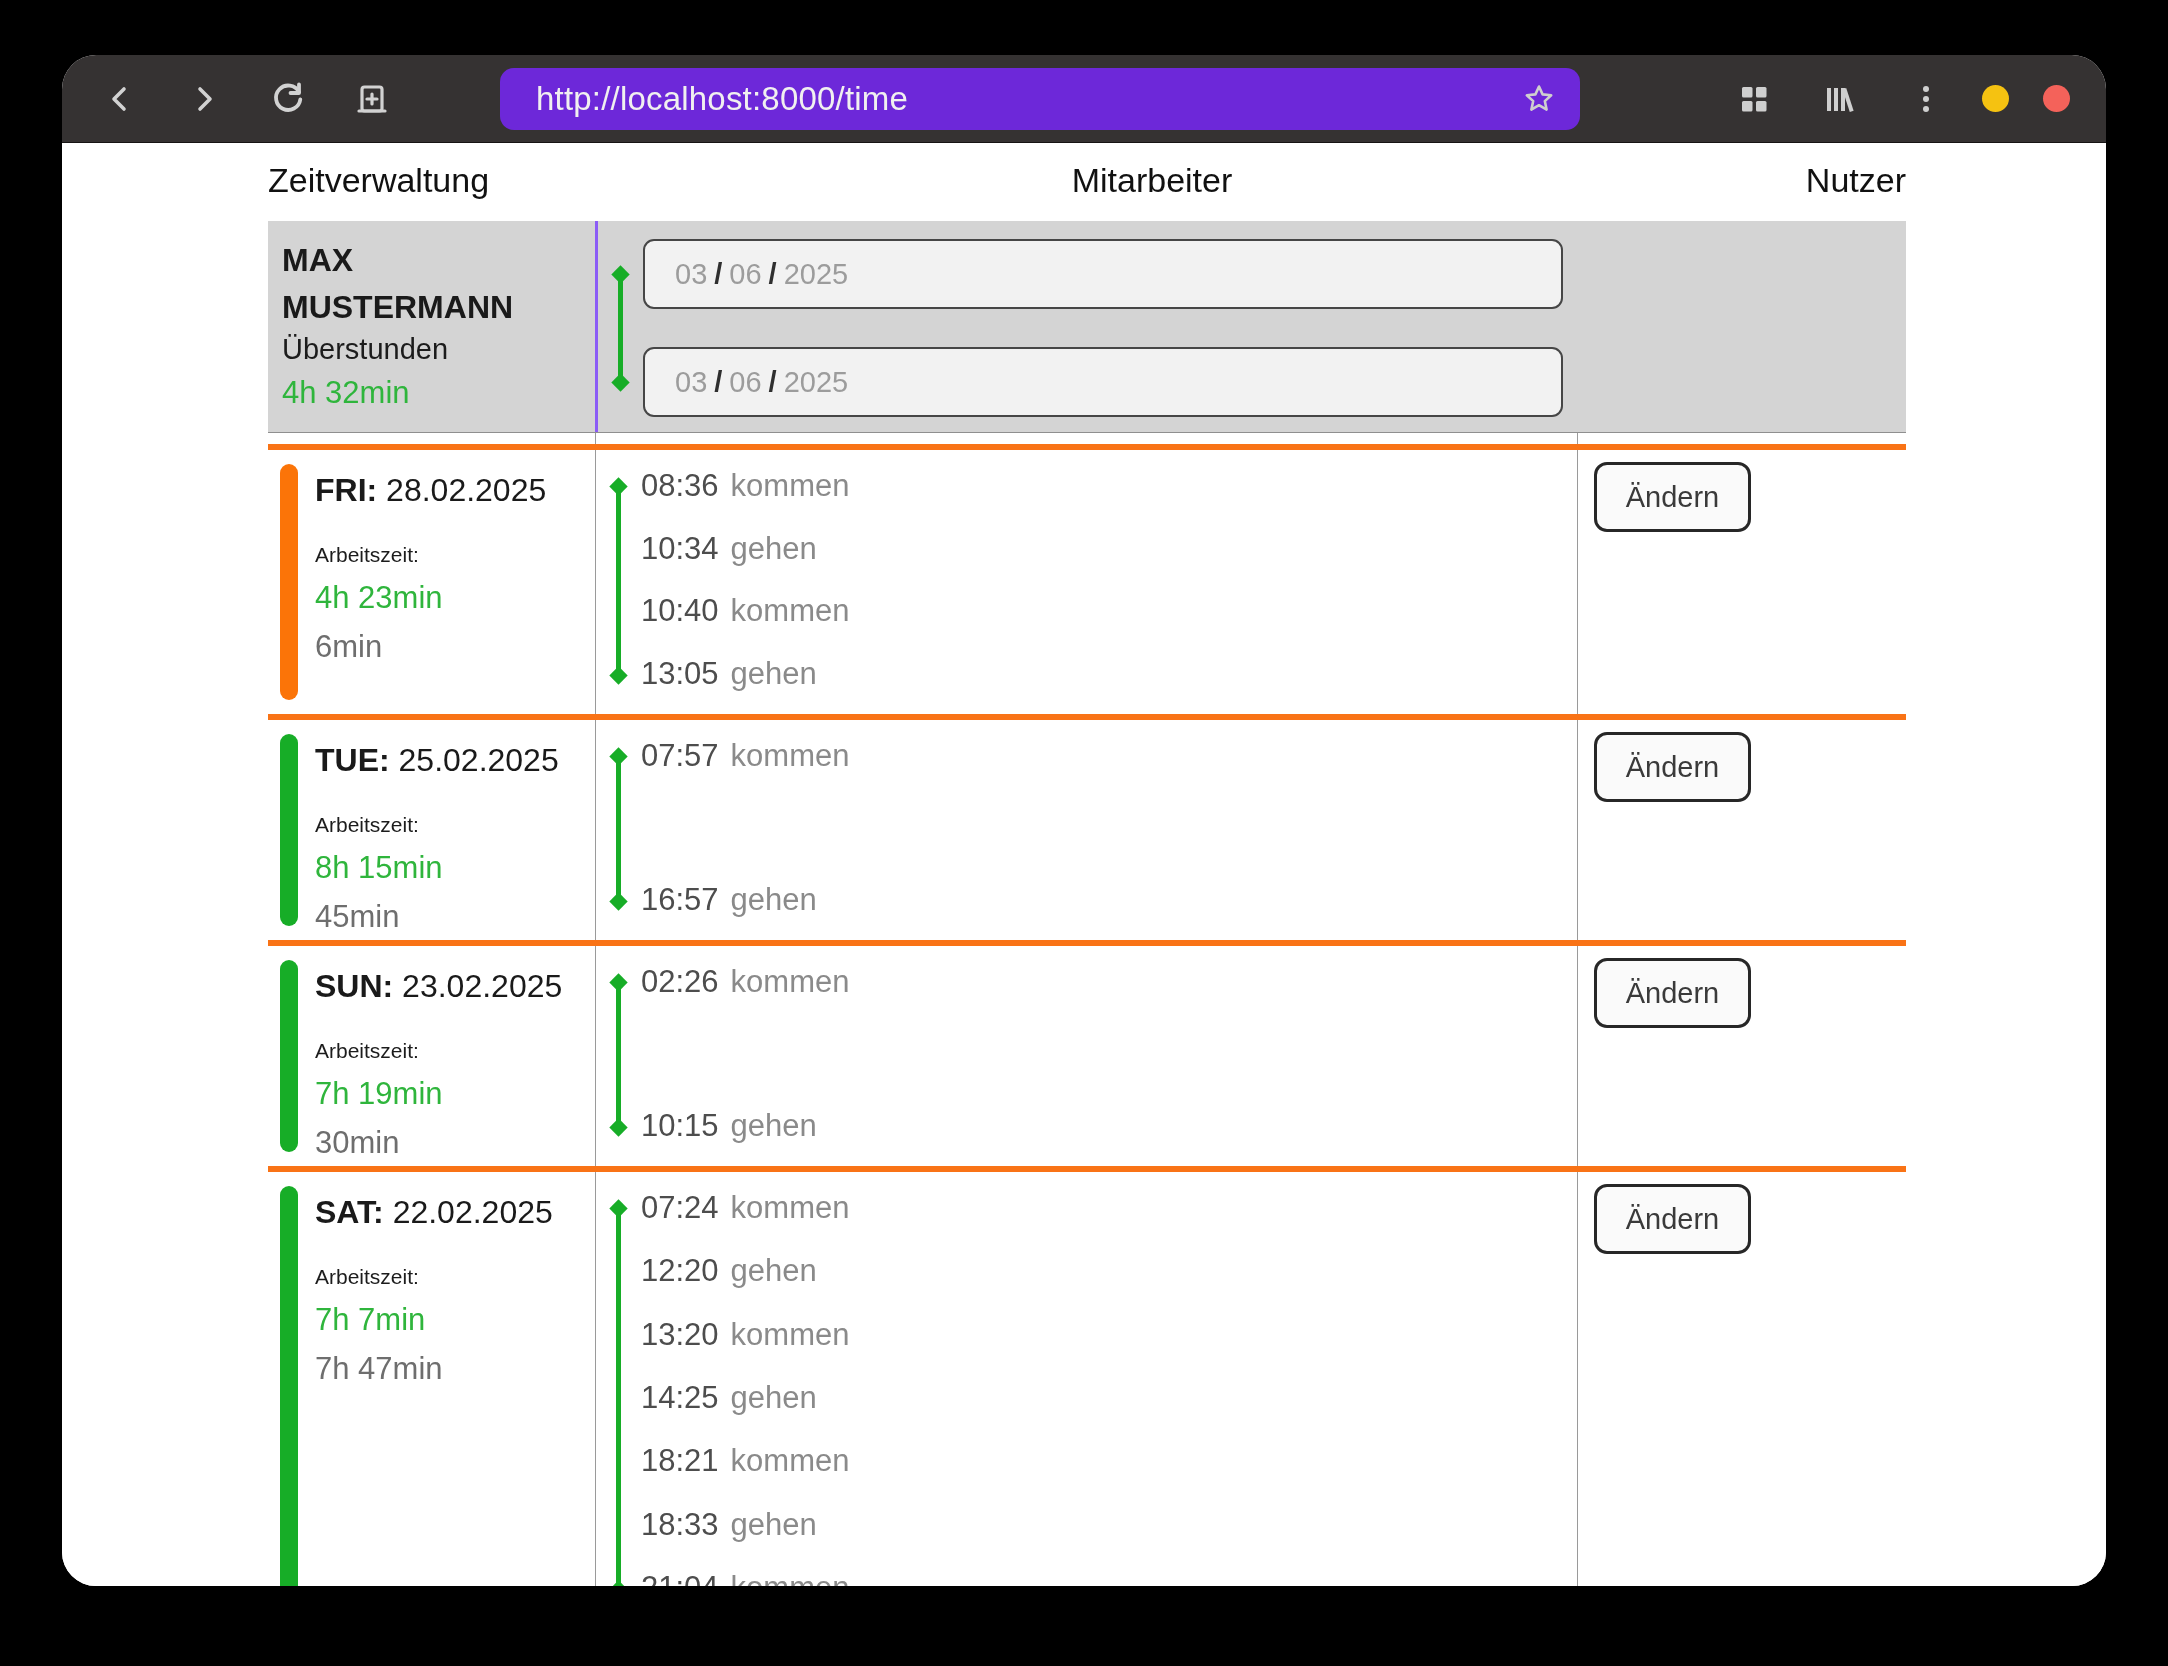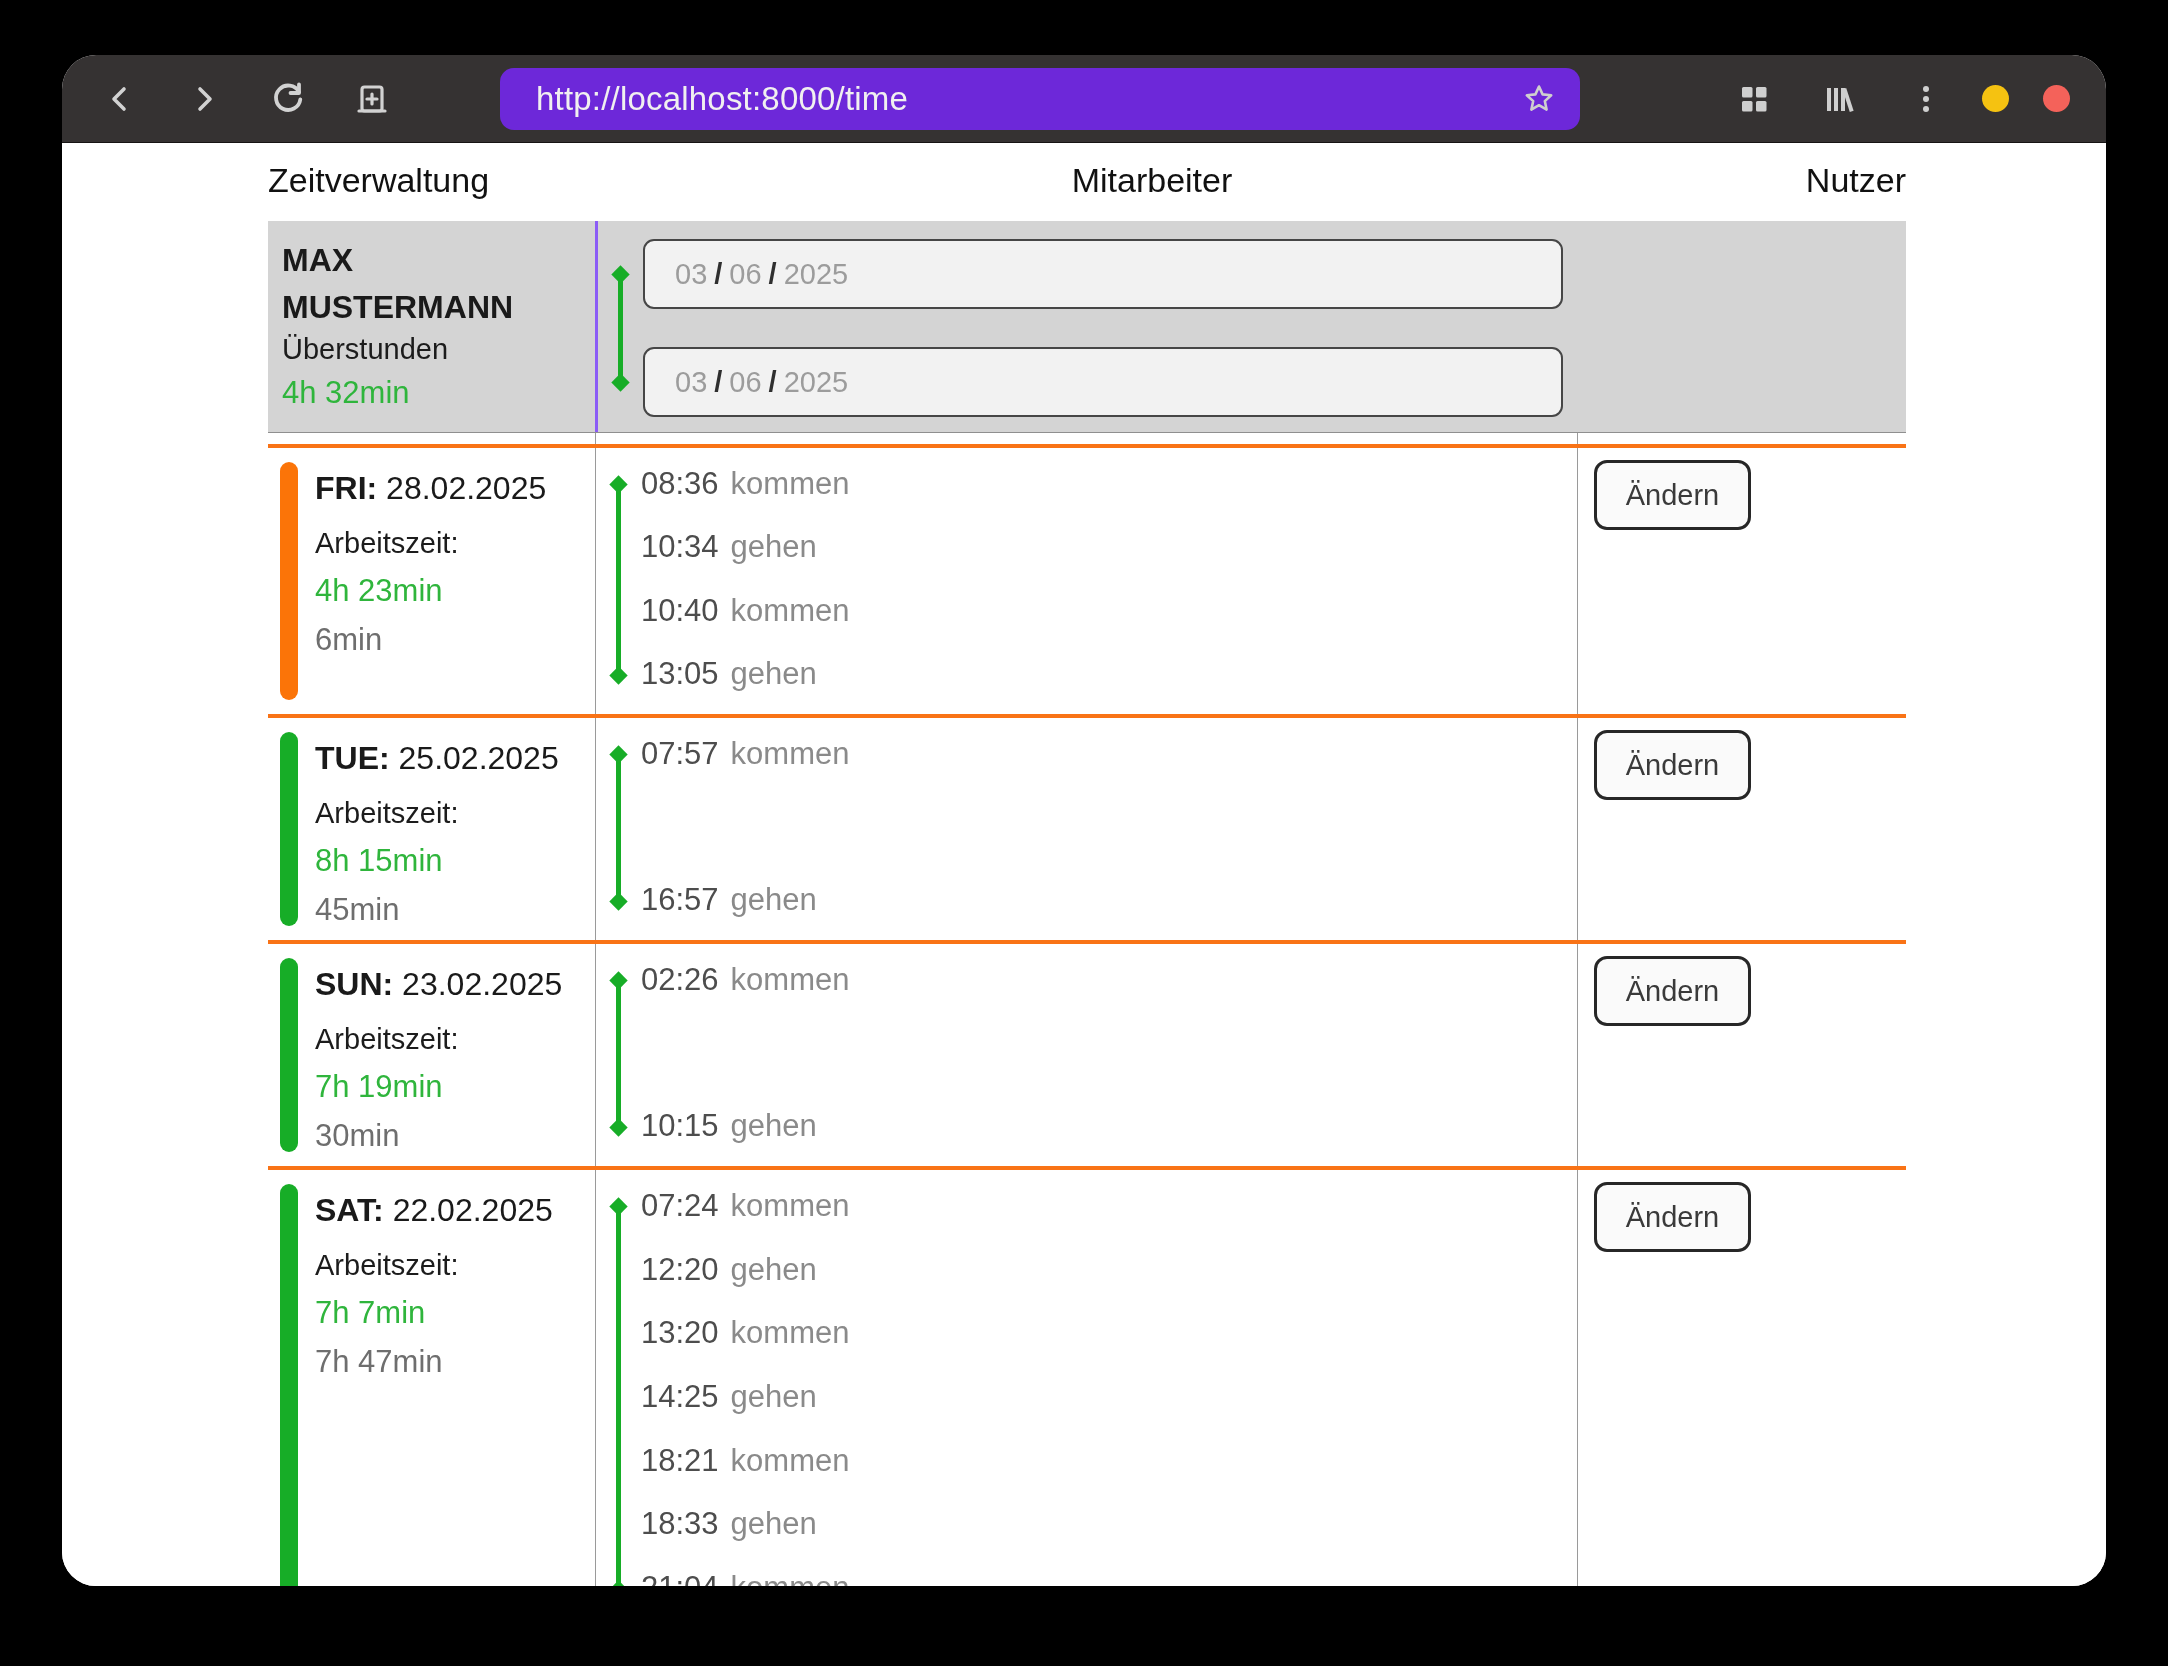--- a/index.html
+++ b/index.html
@@ -51,26 +51,26 @@
   .date-input .sep{color:#2f2f2f;font-weight:bold;}
   .btn{background:#fafafa;border:3px solid #272727;border-radius:13px;font-size:29px;color:#3a3a3a;
        font-family:"Liberation Sans","DejaVu Sans",sans-serif;cursor:pointer;}
   .show-btn{position:absolute;left:16px;top:124px;width:294px;height:72px;}
 
   
   .spacer{height:11px;background:#fff;}
   .spacer .c-mid,.spacer .c-right{border-left:1px solid #9a9a9a;}
 
   
-  .day-row{border-top:4px solid #f97316;text-decoration:underline;}
+  .day-row{border-top:6px solid #f97316;text-decoration:underline;}
   .day-bar{position:absolute;left:12px;top:14px;width:18px;border-radius:9px;}
   .day-info{position:absolute;left:47px;top:22px;}
   .day-title{font-size:32px;color:#1a1a1a;}
   .day-title b{font-weight:bold;}
-  .work-label{font-size:29px;color:#1c1c1c;margin-top:20px;}
+  .work-label{font-size:21px;color:#1c1c1c;margin-top:34px;}
   .work-value{font-size:31px;color:#2fb53c;margin-top:13px;}
   .pause-value{font-size:31px;color:#6e6e6e;margin-top:13px;}
   .entries{position:absolute;left:0;top:0;width:100%;height:100%;display:flex;flex-direction:column;
            justify-content:space-between;padding:5px 0 9px;}
   .entry{height:62px;display:flex;align-items:center;padding-left:45px;font-size:31px;}
   .entry .t{color:#4d4d4d;}
   .entry .k{color:#8a8a8a;margin-left:12px;}
   .tl-line{position:absolute;left:20px;top:36px;bottom:38px;width:5px;background:#17ad27;}
   .diamond{position:absolute;left:16px;width:13px;height:13px;background:#17ad27;transform:rotate(45deg);}
   .diamond.top{top:30px;}

